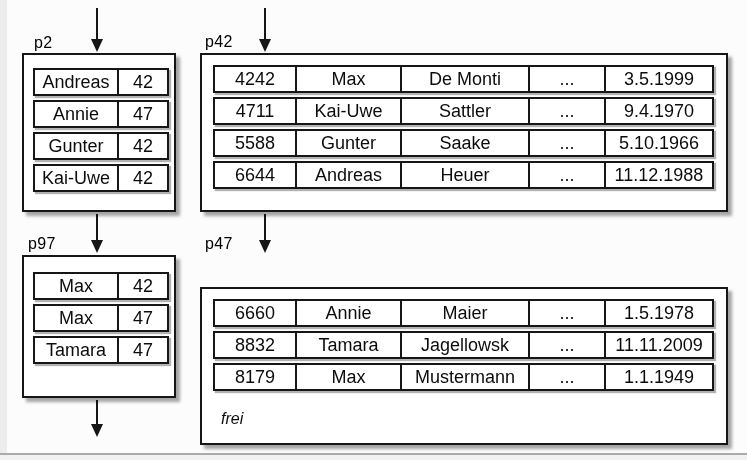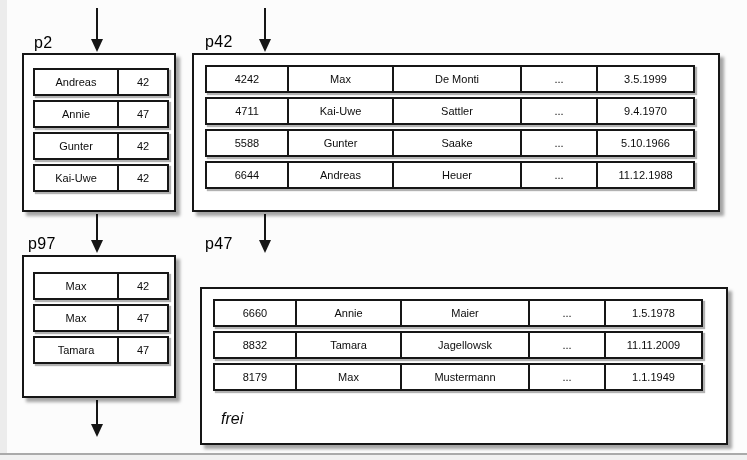--- a/index.html
+++ b/index.html
@@ -27,37 +27,37 @@
   .row{
     display:flex;background:#ffffff;
     border:2px solid #161616;
     box-shadow:2px 2px 1px rgba(0,0,0,0.3);
     box-sizing:border-box;
     height:28px;
     margin-bottom:4px;
   }
   .cell{
     display:flex;align-items:center;justify-content:center;
-    font-size:11px;line-height:15px;
+    font-size:18px;line-height:15px;
     box-sizing:border-box;height:100%;
     border-right:2px solid #161616;
     white-space:nowrap;overflow:hidden;
   }
   .cell:last-child{border-right:none;}
 
   
   .c-name{width:84px;}
   .c-num{width:48px;}
 
   
   .c-id{width:82px;}
   .c-first{width:105px;}
   .c-last{width:128px;}
   .c-dots{width:76px;}
-  .c-date{width:95px;}
+  .c-date{width:106px;}
 
   .arrow-line{position:absolute;width:2px;background:#161616;}
   .arrow-head{
     position:absolute;width:0;height:0;
     border-left:6px solid transparent;
     border-right:6px solid transparent;
     border-top:13px solid #161616;
   }
   .free-text{position:absolute;font-size:16px;font-style:italic;}
 </style>
@@ -101,21 +101,21 @@
       <div class="cell c-name">Gunter</div>
       <div class="cell c-num">42</div>
     </div>
     <div class="row">
       <div class="cell c-name">Kai-Uwe</div>
       <div class="cell c-num">42</div>
     </div>
   </div>
 </div>
 
-<div class="pagebox" style="left:192px;top:53px;width:528px;height:159px;">
+<div class="pagebox" style="left:200px;top:53px;width:528px;height:159px;">
   <div class="tbl" style="left:11px;top:10px;">
     <div class="row">
       <div class="cell c-id">4242</div>
       <div class="cell c-first">Max</div>
       <div class="cell c-last">De Monti</div>
       <div class="cell c-dots">...</div>
       <div class="cell c-date">3.5.1999</div>
     </div>
     <div class="row">
       <div class="cell c-id">4711</div>

